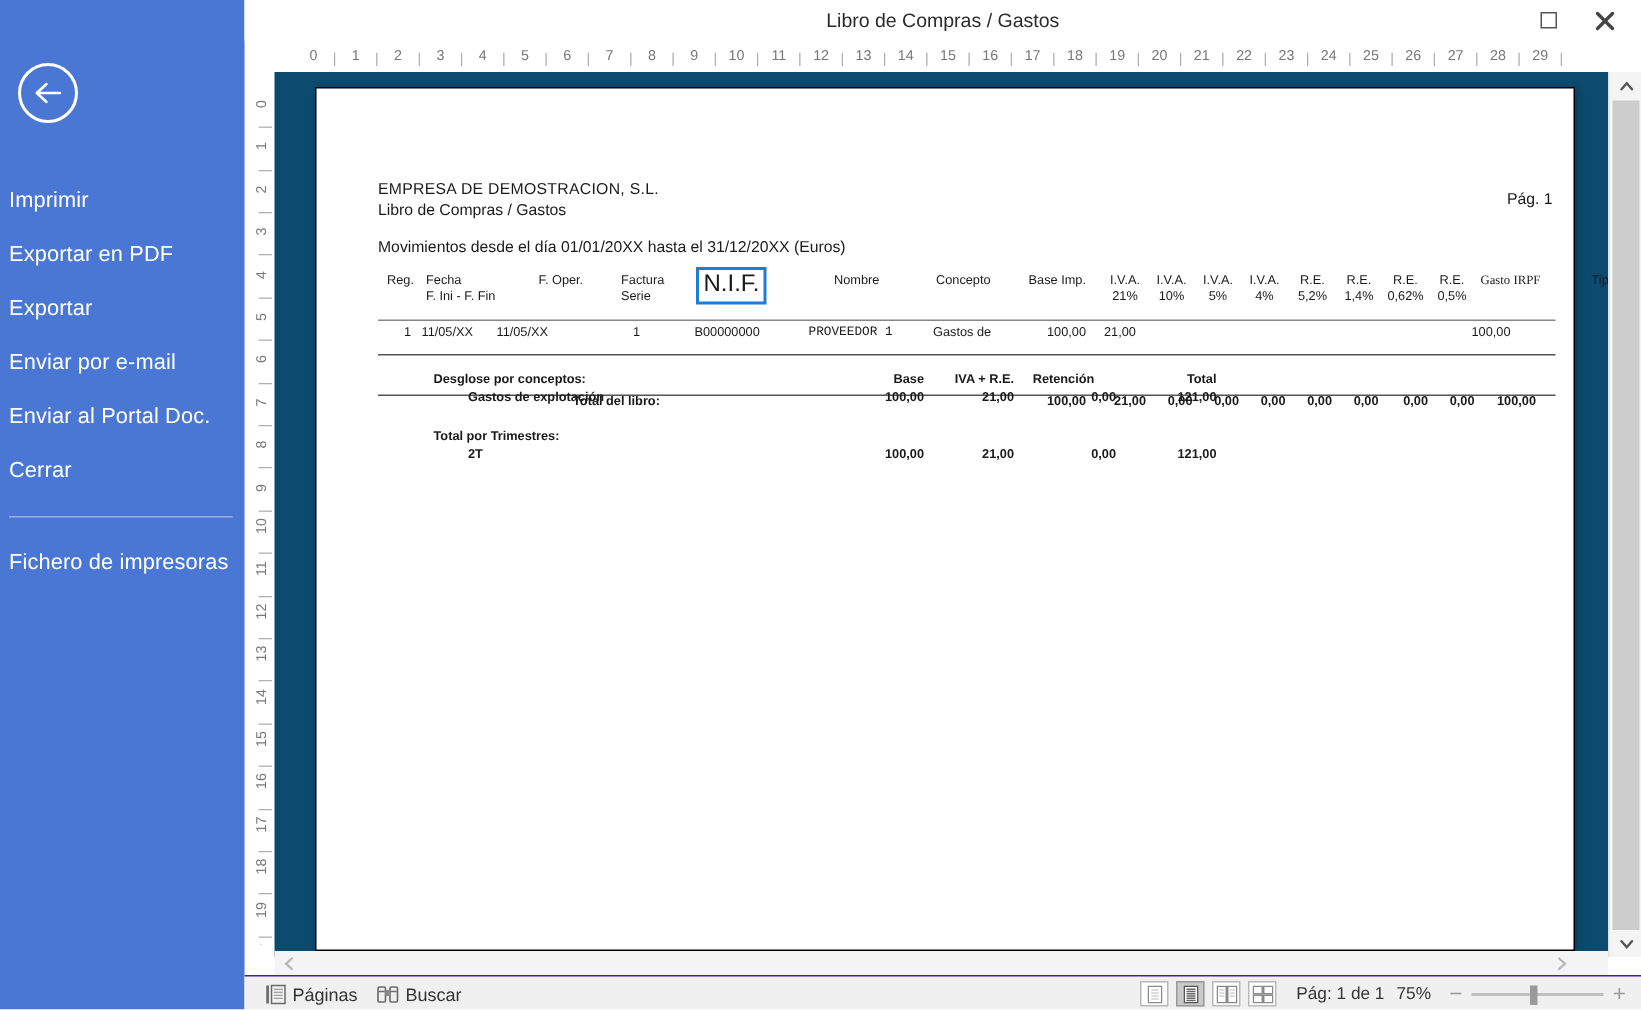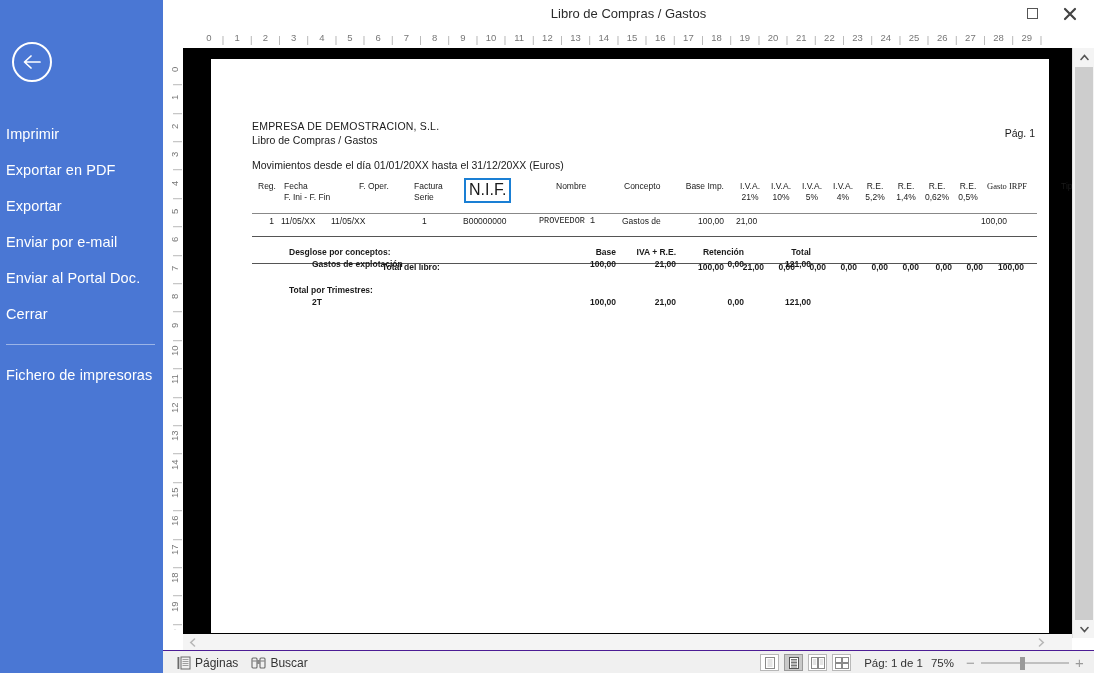--- a/index.html
+++ b/index.html
@@ -110,21 +110,21 @@
     position: absolute; left: 5px;
     font-size: 9.5px; color: #aaa;
     transform: rotate(-90deg);
     transform-origin: left top;
   }
 
   
   .canvas {
     position: absolute; left: 183px; top: 48px;
     width: 889px; height: 590px;
-    background: #000000;
+    background: #0c4a6e;
     overflow: hidden;
   }
   .page {
     position: absolute; left: 27px; top: 10px;
     width: 840px; height: 576px;
     background: #ffffff;
     border: 1px solid #000000;
     box-shadow: 2px 2px 5px rgba(0,0,0,0.18);
   }
 
@@ -536,21 +536,21 @@
 
           </div>
 
           <div class="hr-thick" style="top:82px;"></div>
         </div>
 
         <div class="summary">
           <div class="sline" style="left:37px;top:0;">Desglose por conceptos:</div>
           <div class="sline ra" style="left:300px;top:0;width:64px;text-align:right;">Base</div>
           <div class="sline ra" style="left:360px;top:0;width:64px;text-align:right;">IVA + R.E.</div>
-          <div class="sline ra" style="left:422px;top:0;width:70px;text-align:right;">Retención</div>
+          <div class="sline ra" style="left:422px;top:0;width:70px;text-align:center;">Retención</div>
           <div class="sline ra" style="left:495px;top:0;width:64px;text-align:right;">Total</div>
 
           <div class="sline" style="left:60px;top:12px;">Gastos de explotación</div>
           <div class="sline ra" style="left:300px;top:12px;width:64px;text-align:right;">100,00</div>
           <div class="sline ra" style="left:360px;top:12px;width:64px;text-align:right;">21,00</div>
           <div class="sline ra" style="left:422px;top:12px;width:70px;text-align:right;">0,00</div>
           <div class="sline ra" style="left:495px;top:12px;width:64px;text-align:right;">121,00</div>
 
           <div class="sline" style="left:37px;top:38px;">Total por Trimestres:</div>
           <div class="sline" style="left:60px;top:50px;">2T</div>

